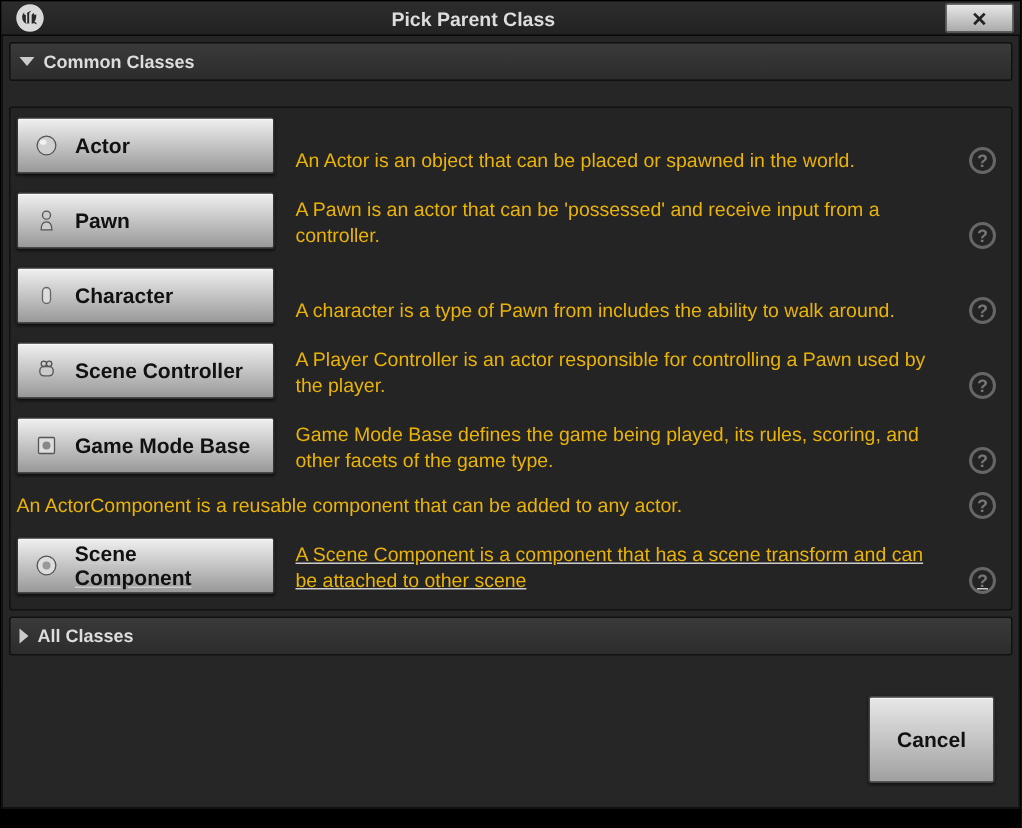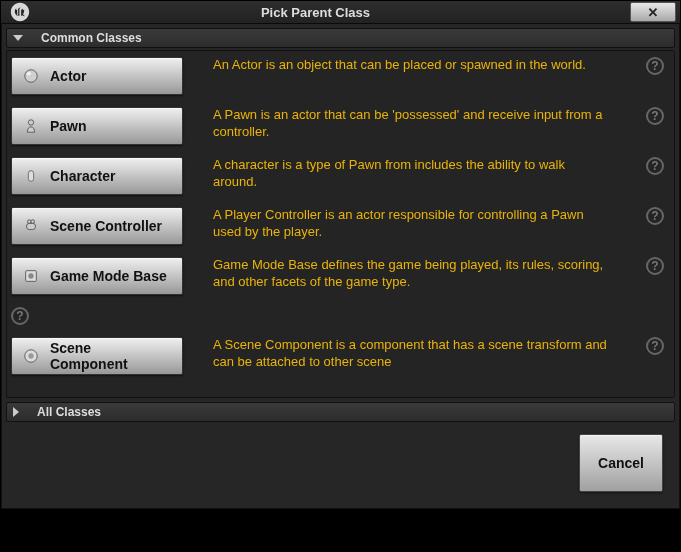--- a/index.html
+++ b/index.html
@@ -58,48 +58,48 @@
     margin:0;
     display:flex;flex-direction:column;
     padding:4px;
   }
   .section-header {
     background: linear-gradient(#3a3a3a,#2c2c2c);
     border:1px solid #111;
     border-radius:2px;
     height:20px;
     display:flex;align-items:center;
-    padding:0 6px;
-    gap:18px;
+    padding:12px 6px;
+    gap:6px;
     font-size:12px;
     font-weight:600;
     color:#ddd;
     cursor:pointer;
-    margin-bottom:2px;
+    margin-bottom:17px;
   }
   .sec-arrow { width:0;height:0;display:inline-block; }
   .sec-arrow.down { border-left:5px solid transparent;border-right:5px solid transparent;border-top:6px solid #ccc; }
   .sec-arrow.right { border-top:5px solid transparent;border-bottom:5px solid transparent;border-left:6px solid #ccc; }
 
   .class-list {
     flex:1;
     overflow-y:auto;
     padding:6px 4px;
     background:#242424;
     border:1px solid #111;
     border-radius:2px;
     margin-bottom:4px;
   }
   .class-row {
     display:flex;
-    align-items:flex-start;
-    gap:30px;
+    align-items:flex-end;
+    gap:14px;
     margin-bottom:12px;
   }
-  .class-row:last-child { margin-bottom:16px; }
+  .class-row:last-child { margin-bottom:4px;text-decoration:underline; }
   .class-btn {
     width:172px;
     height:38px;
     background: linear-gradient(#f0f0f0,#989898);
     border:1px solid #333;
     border-radius:2px;
     box-shadow:0 1px 2px rgba(0,0,0,.6), inset 0 1px 0 rgba(255,255,255,.5);
     display:flex;align-items:center;
     padding:0 10px;
     gap:10px;
@@ -234,20 +234,21 @@
                 <circle cx="9" cy="9" r="3" fill="#888"></circle>
               </svg>
           </span>
           <span>Game Mode Base</span>
         </div>
         <div class="class-desc">Game Mode Base defines the game being played, its rules, scoring, and other facets of the game type.</div>
         <div class="help-ico">?</div>
       </div>
 
       <div class="class-row">
+        <div class="class-desc">An ActorComponent is a reusable component that can be added to any actor.</div>
         <div class="help-ico">?</div>
       </div>
 
       <div class="class-row">
         <div class="class-btn">
           <span class="ico">
             <svg viewBox="0 0 18 18" width="16" height="16">
                 <circle cx="9" cy="9" r="7" fill="#ddd" stroke="#555"></circle>
                 <circle cx="9" cy="9" r="3" fill="#999"></circle>
               </svg>

